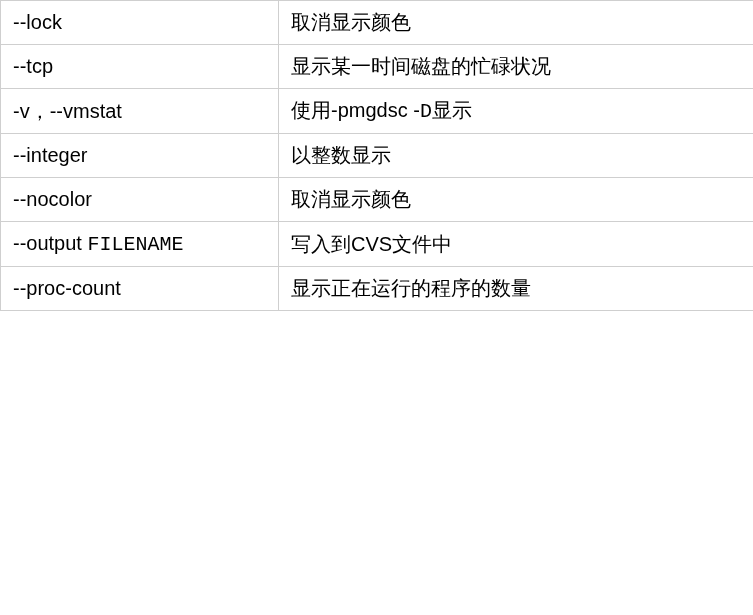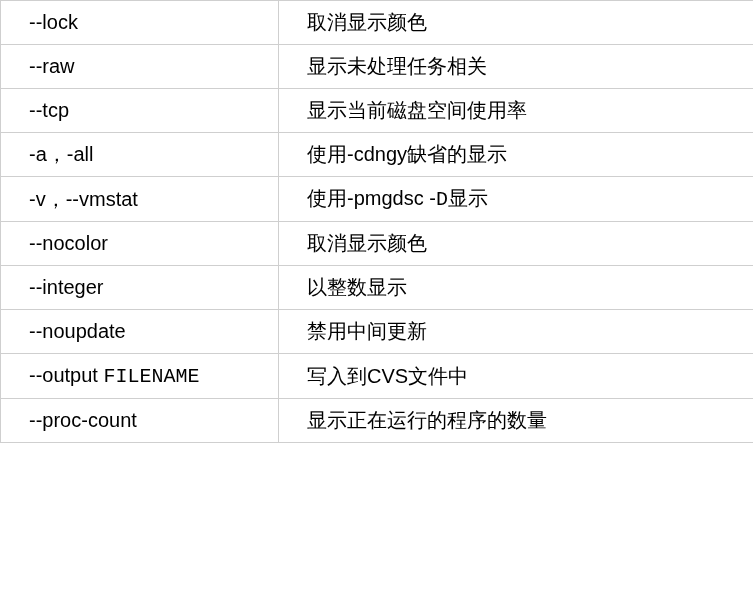--- a/index.html
+++ b/index.html
@@ -16,21 +16,21 @@
   }
   table {
     border-collapse: collapse;
     width: 100%;
     table-layout: fixed;
   }
   col.c1 { width: 278px; }
   col.c2 { width: 475px; }
   td {
     border: 1px solid #cfcfcf;
-    padding: 9px 10px 9px 28px;
+    padding: 9px 10px 9px 12px;
     vertical-align: middle;
     line-height: 1.25;
     white-space: nowrap;
     overflow: hidden;
   }
   .mono {
     font-family: "Courier New", Courier, monospace;
     letter-spacing: 0;
   }
 </style>
@@ -42,46 +42,34 @@
     <colgroup>
       <col class="c1">
       <col class="c2">
     </colgroup>
     <tbody id="tbody">
         <tr>
           <td><span>--lock</span></td>
           <td><span>取消显示颜色</span></td>
         </tr>
         <tr>
-          <td><span>--raw</span></td>
-          <td><span>显示未处理任务相关</span></td>
-        </tr>
-        <tr>
           <td><span>--tcp</span></td>
-          <td><span>显示当前磁盘空间使用率</span></td>
-        </tr>
-        <tr>
-          <td><span>-a，-all</span></td>
-          <td><span>使用-cdngy缺省的显示</span></td>
+          <td><span>显示某一时间磁盘的忙碌状况</span></td>
         </tr>
         <tr>
           <td><span>-v，--vmstat</span></td>
           <td><span>使用-pmgdsc -</span><span class="mono">D</span><span>显示</span></td>
         </tr>
         <tr>
-          <td><span>--nocolor</span></td>
-          <td><span>取消显示颜色</span></td>
-        </tr>
-        <tr>
           <td><span>--integer</span></td>
           <td><span>以整数显示</span></td>
         </tr>
         <tr>
-          <td><span>--noupdate</span></td>
-          <td><span>禁用中间更新</span></td>
+          <td><span>--nocolor</span></td>
+          <td><span>取消显示颜色</span></td>
         </tr>
         <tr>
           <td><span>--output </span><span class="mono">FILENAME</span></td>
           <td><span>写入到CVS文件中</span></td>
         </tr>
         <tr>
           <td><span>--proc-count</span></td>
           <td><span>显示正在运行的程序的数量</span></td>
         </tr>
       </tbody>

